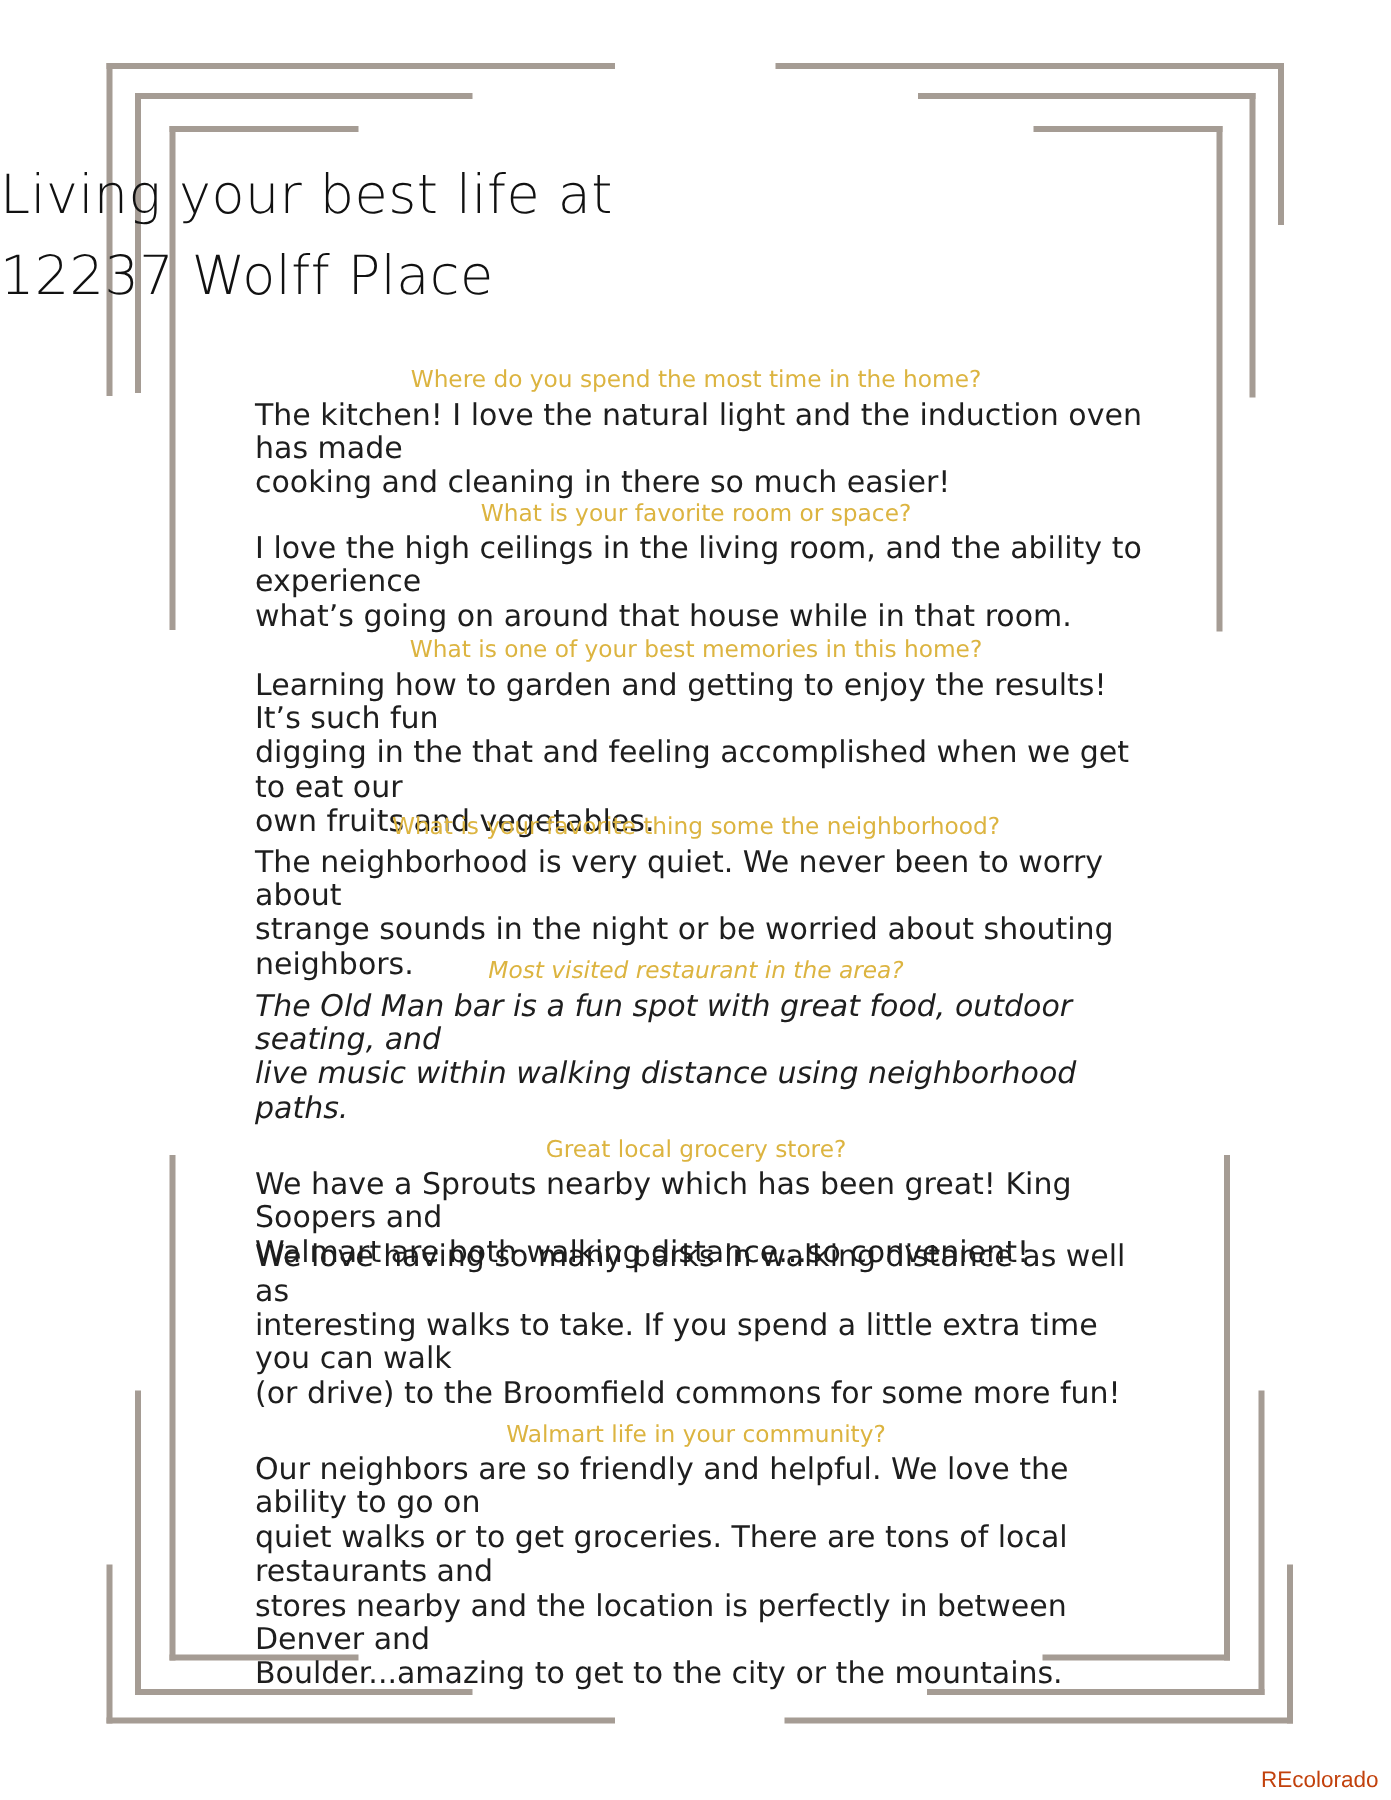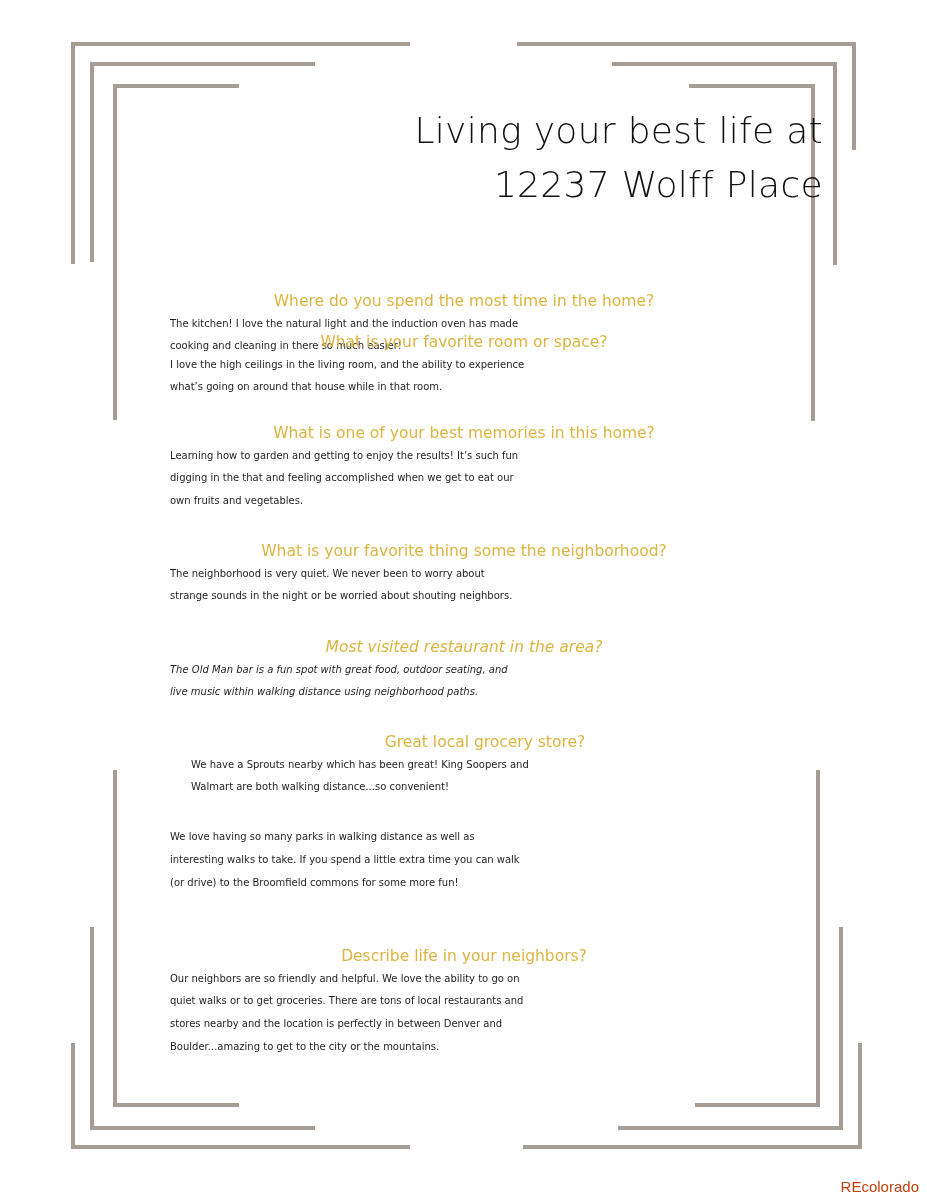--- a/index.html
+++ b/index.html
@@ -5,35 +5,35 @@
     html, body { margin: 0; padding: 0; }
     body {
       width: 927px; height: 1200px; position: relative; overflow: hidden;
       background: #ffffff;
       font-family: "DejaVu Sans", sans-serif;
       color: #1a1a1a;
     }
     .line { position: absolute; background: #a59c94; }
     .title {
       position: absolute; left: 0; width: 823px; top: 104px;
-      text-align: right; font-size: 36px; line-height: 54px;
+      text-align: left; font-size: 36px; line-height: 54px;
       font-weight: 300; color: #111; letter-spacing: 0.3px;
       font-family: "DejaVu Sans", sans-serif;
     }
     .title .tline { display: block; }
     .content {
       position: absolute; left: 170px; width: 600px; top: 242px;
     }
     .qa { margin: 0; }
     .q {
       display: block; text-align: center; color: #dcb440;
       font-size: 15.5px; line-height: 22.5px; width: 588px;
     }
     .a {
-      display: block; font-size: 10px; line-height: 22.8px; color: #1e1e1e;
+      display: block; font-size: 20px; line-height: 22.8px; color: #1e1e1e;
       white-space: pre-line;
     }
     .watermark {
       position: absolute; right: 8px; top: 1178px;
       font-family: "Liberation Sans", sans-serif; font-size: 15px; color: #c2410c;
     }
   </style>
 </head>
 <body>
 
@@ -72,21 +72,21 @@
   <div class="line" style="left:858px;top:1043px;width:4px;height:106px;"></div>
   <div class="line" style="left:523px;top:1145px;width:339px;height:4px;"></div>
 </div>
 
 <h1 class="title" style="margin:0;">
   <span class="tline">Living your best life at</span>
   <span class="tline">12237 Wolff Place</span>
 </h1>
 
 <div class="content">
-  <div class="qa" style="position:absolute;top:0;margin-top:48px;">
+  <div class="qa" style="position:absolute;top:0;">
     <span class="q">Where do you spend the most time  in the home?</span>
     <span class="a">The kitchen! I love the natural light and the induction oven has made
 cooking and cleaning in there so much easier!</span>
   </div>
   <div class="qa" style="position:absolute;top:89px;">
     <span class="q">What is your favorite room or space?</span>
     <span class="a">I love the high ceilings in the living room, and the ability to experience
 what’s going on around that house while in that room.</span>
   </div>
   <div class="qa" style="position:absolute;top:180px;">
@@ -98,32 +98,32 @@
   <div class="qa" style="position:absolute;top:298px;">
     <span class="q">What is your favorite thing some the neighborhood?</span>
     <span class="a">The neighborhood is very quiet. We never been to worry about
 strange sounds in the night or be worried about shouting neighbors.</span>
   </div>
   <div class="qa" style="position:absolute;top:394px;font-style:italic;">
     <span class="q">Most visited restaurant in the area?</span>
     <span class="a">The Old Man bar is a fun spot with great food, outdoor seating, and
 live music within walking distance using neighborhood paths.</span>
   </div>
-  <div class="qa" style="position:absolute;top:489px;margin-left:21px;">
+  <div class="qa" style="position:absolute;top:513px;">
     <span class="q">Great local grocery store?</span>
     <span class="a">We have a Sprouts nearby which has been great! King Soopers  and
 Walmart are both walking distance...so convenient!</span>
   </div>
   <div class="qa" style="position:absolute;top:584px;">
     <span class="a">We love having so many parks in walking distance as well as
 interesting walks to take. If you spend a little extra time you can walk
 (or drive) to the Broomfield commons for some more fun!</span>
   </div>
   <div class="qa" style="position:absolute;top:703px;">
-    <span class="q">Describe life in your neighbors?</span>
+    <span class="q">Walmart life in your community?</span>
     <span class="a">Our neighbors are so friendly and helpful. We love the ability to go on
 quiet walks or to get groceries. There are tons of local restaurants and
 stores nearby and the location is perfectly in between Denver and
 Boulder...amazing to get to the city or the mountains.</span>
   </div>
 </div>
 
 <div class="watermark">REcolorado</div>
 
 </body></html>

